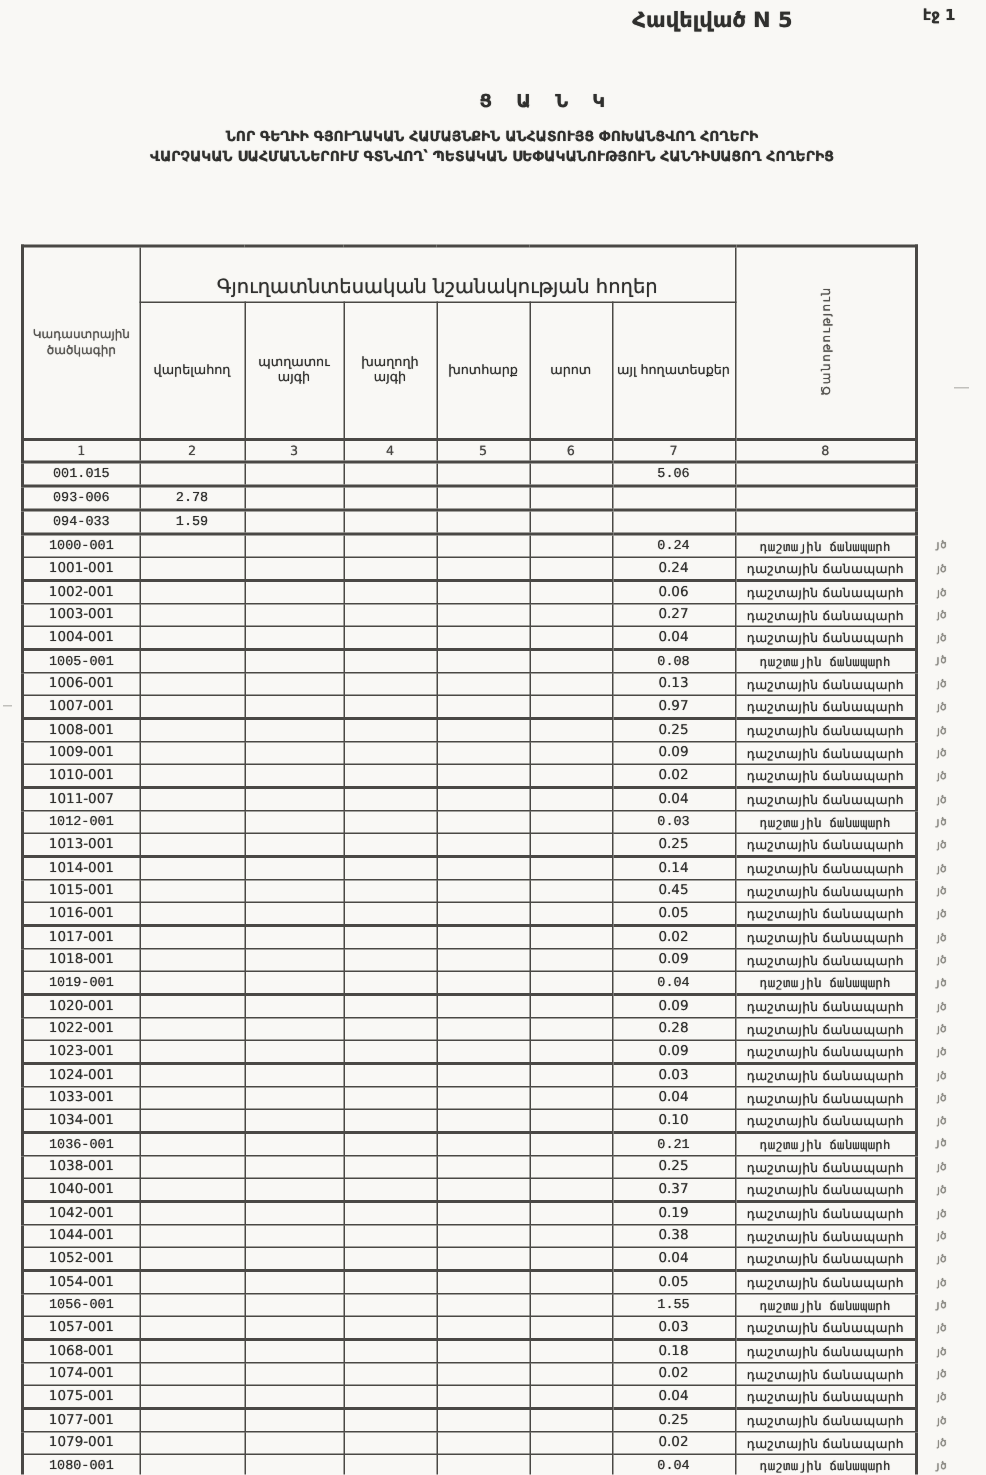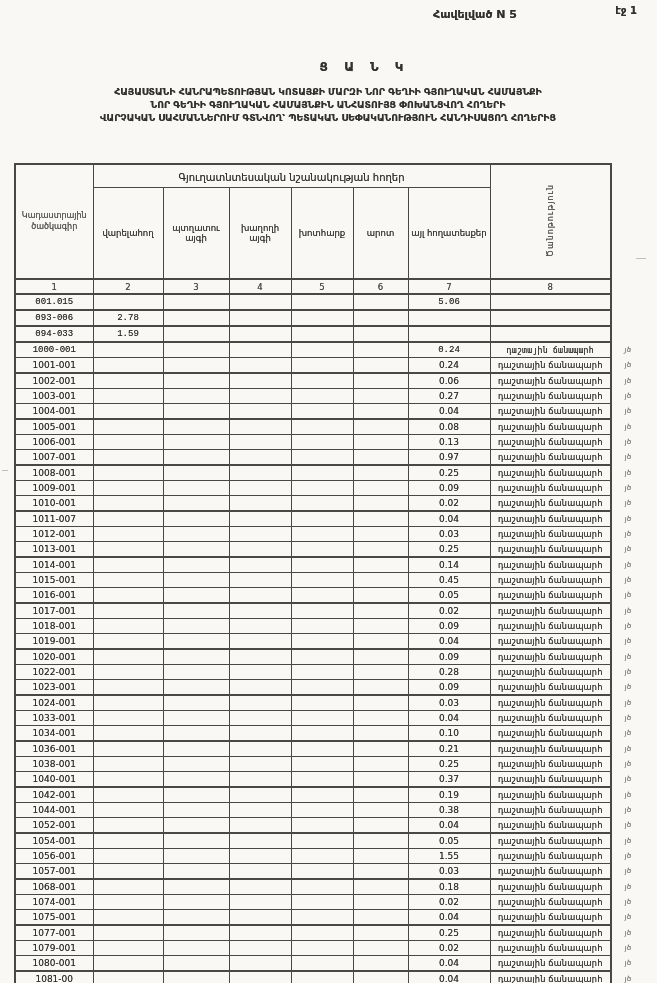--- a/index.html
+++ b/index.html
@@ -6,21 +6,21 @@
   body{
     width:657px;height:983px;position:relative;overflow:hidden;
     background:#f9f8f5;
     font-family:"DejaVu Sans",sans-serif;
     color:#30302e;
   }
   .ink{text-shadow:0 0 .6px rgba(55,55,52,.75);}
   
   .page-num{position:absolute;top:5px;right:20px;font-size:10px;font-weight:bold;}
   .annex-block{position:absolute;top:8px;left:320px;width:310px;text-align:center;
-    font-size:11px;line-height:13.5px;font-weight:bold;}
+    font-size:14px;line-height:13.5px;font-weight:bold;}
   .annex-block .l2b{font-weight:bold;}
   
   .doc-title{position:absolute;top:60px;left:0;width:100%;text-align:center;
     font-size:12px;font-weight:bold;letter-spacing:6px;margin-left:36px;}
   .doc-subtitle{position:absolute;top:86px;left:14px;width:628px;text-align:center;
     font-size:9.3px;line-height:12.8px;font-weight:bold;}
   
   table.dtable{
     position:absolute;top:163px;left:14px;
     border-collapse:collapse;table-layout:fixed;
@@ -35,52 +35,51 @@
   }
   .dtable th{white-space:normal;}
   .dtable .artifact{border:none;color:#8f8d86;font-size:7px;text-align:right;
     padding-left:5px;white-space:nowrap;}
   
   .dtable .c1{border-left-width:2px;margin-top:21px;}
   .dtable .c8{border-right-width:2px;}
   .dtable thead tr:first-child th{border-top-width:2px;}
   .dtable tbody tr:last-child td{border-bottom-width:2px;}
   
-  .dtable .band{height:20px;font-size:10px;padding-top:2px;}
+  .dtable .band{height:20px;font-size:13px;padding-top:16px;}
   .dtable .colhead{height:90px;text-align:center;vertical-align:middle;font-size:8.5px;line-height:10.5px;}
   .dtable .codehead{font-size:8px;color:#55534f;}
   .dtable .vertcell{text-align:center;vertical-align:middle;}
   .vert{writing-mode:vertical-rl;transform:rotate(180deg);font-size:8px;
     letter-spacing:1px;color:#55534f;display:inline-block;max-height:104px;}
   .dtable .numrow td{height:13px;text-align:center;font-size:8.5px;color:#4a4845;
     border-top-width:2px;padding:0;}
   
   .dtable tbody td{height:14px;text-align:center;}
   .dtable tbody td.c8{font-size:8.2px;text-align:center;letter-spacing:.2px;}
   
   .dtable tbody tr:nth-child(-n+4) td{border-top-width:2px;font-family:Liberation Mono, monospace;}
   .dtable tbody tr:nth-child(3n+6) td{border-top-width:2px;}
-  .dtable tbody tr:nth-child(7n+9) td{border-bottom-width:1.5px;}
+  .dtable tbody tr:nth-child(7n+9) td{border-bottom-width:1.5px;font-family:Liberation Mono, monospace;}
   .dtable tbody tr td.artifact{border:none;}
   
   .speck{position:absolute;background:rgba(90,88,84,.35);}
 </style>
 </head>
 <body>
 
 <div class="page-num ink">էջ 1</div>
 
 <div class="annex-block ink">
   <div>Հավելված N 5</div>
 </div>
 
 <div class="doc-title ink">Ց Ա Ն Կ</div>
 
 <div class="doc-subtitle ink">
-  <div>ՀԱՅԱՍՏԱՆԻ ՀԱՆՐԱՊԵՏՈՒԹՅԱՆ ԿՈՏԱՅՔԻ ՄԱՐԶԻ ՆՈՐ ԳԵՂԻԻ ԳՅՈՒՂԱԿԱՆ ՀԱՄԱՅՆՔԻ</div>
   <div>ՆՈՐ ԳԵՂԻԻ ԳՅՈՒՂԱԿԱՆ ՀԱՄԱՅՆՔԻՆ ԱՆՀԱՏՈՒՅՑ ՓՈԽԱՆՑՎՈՂ ՀՈՂԵՐԻ</div>
   <div>ՎԱՐՉԱԿԱՆ ՍԱՀՄԱՆՆԵՐՈՒՄ ԳՏՆՎՈՂ՝ ՊԵՏԱԿԱՆ ՍԵՓԱԿԱՆՈՒԹՅՈՒՆ ՀԱՆԴԻՍԱՑՈՂ ՀՈՂԵՐԻՑ</div>
 </div>
 
 <table class="dtable ink">
   <colgroup>
     <col class="w1">
       <col class="w2">
       <col class="w3">
       <col class="w4">

